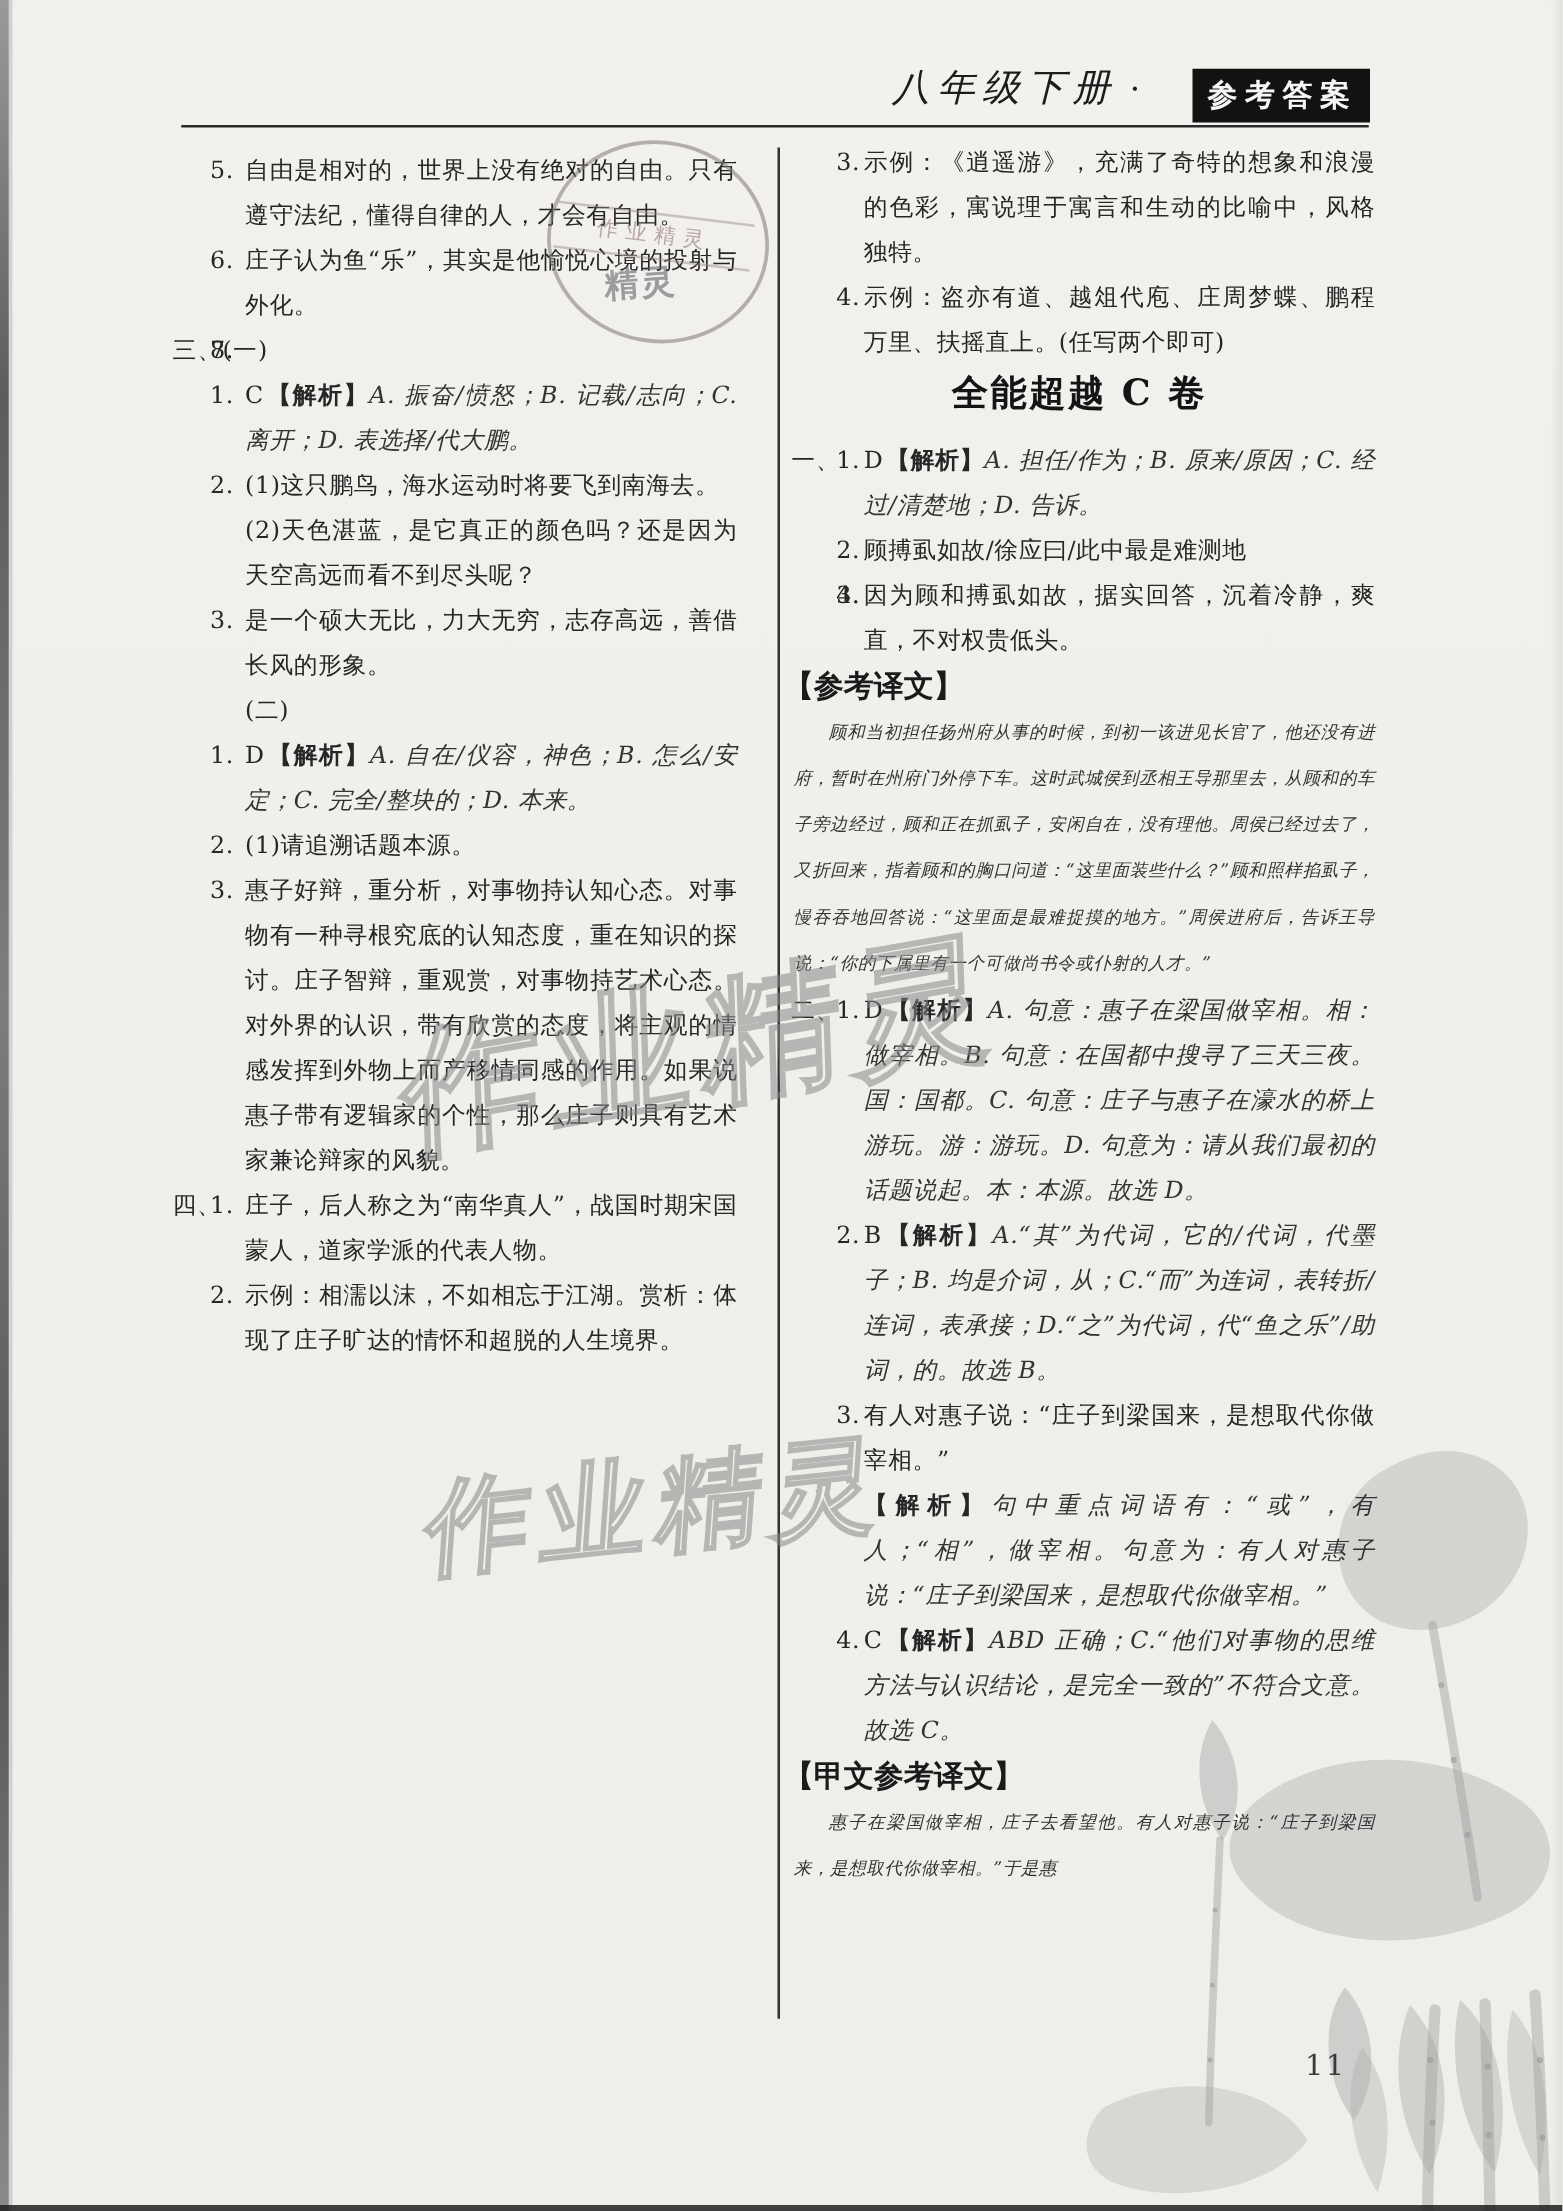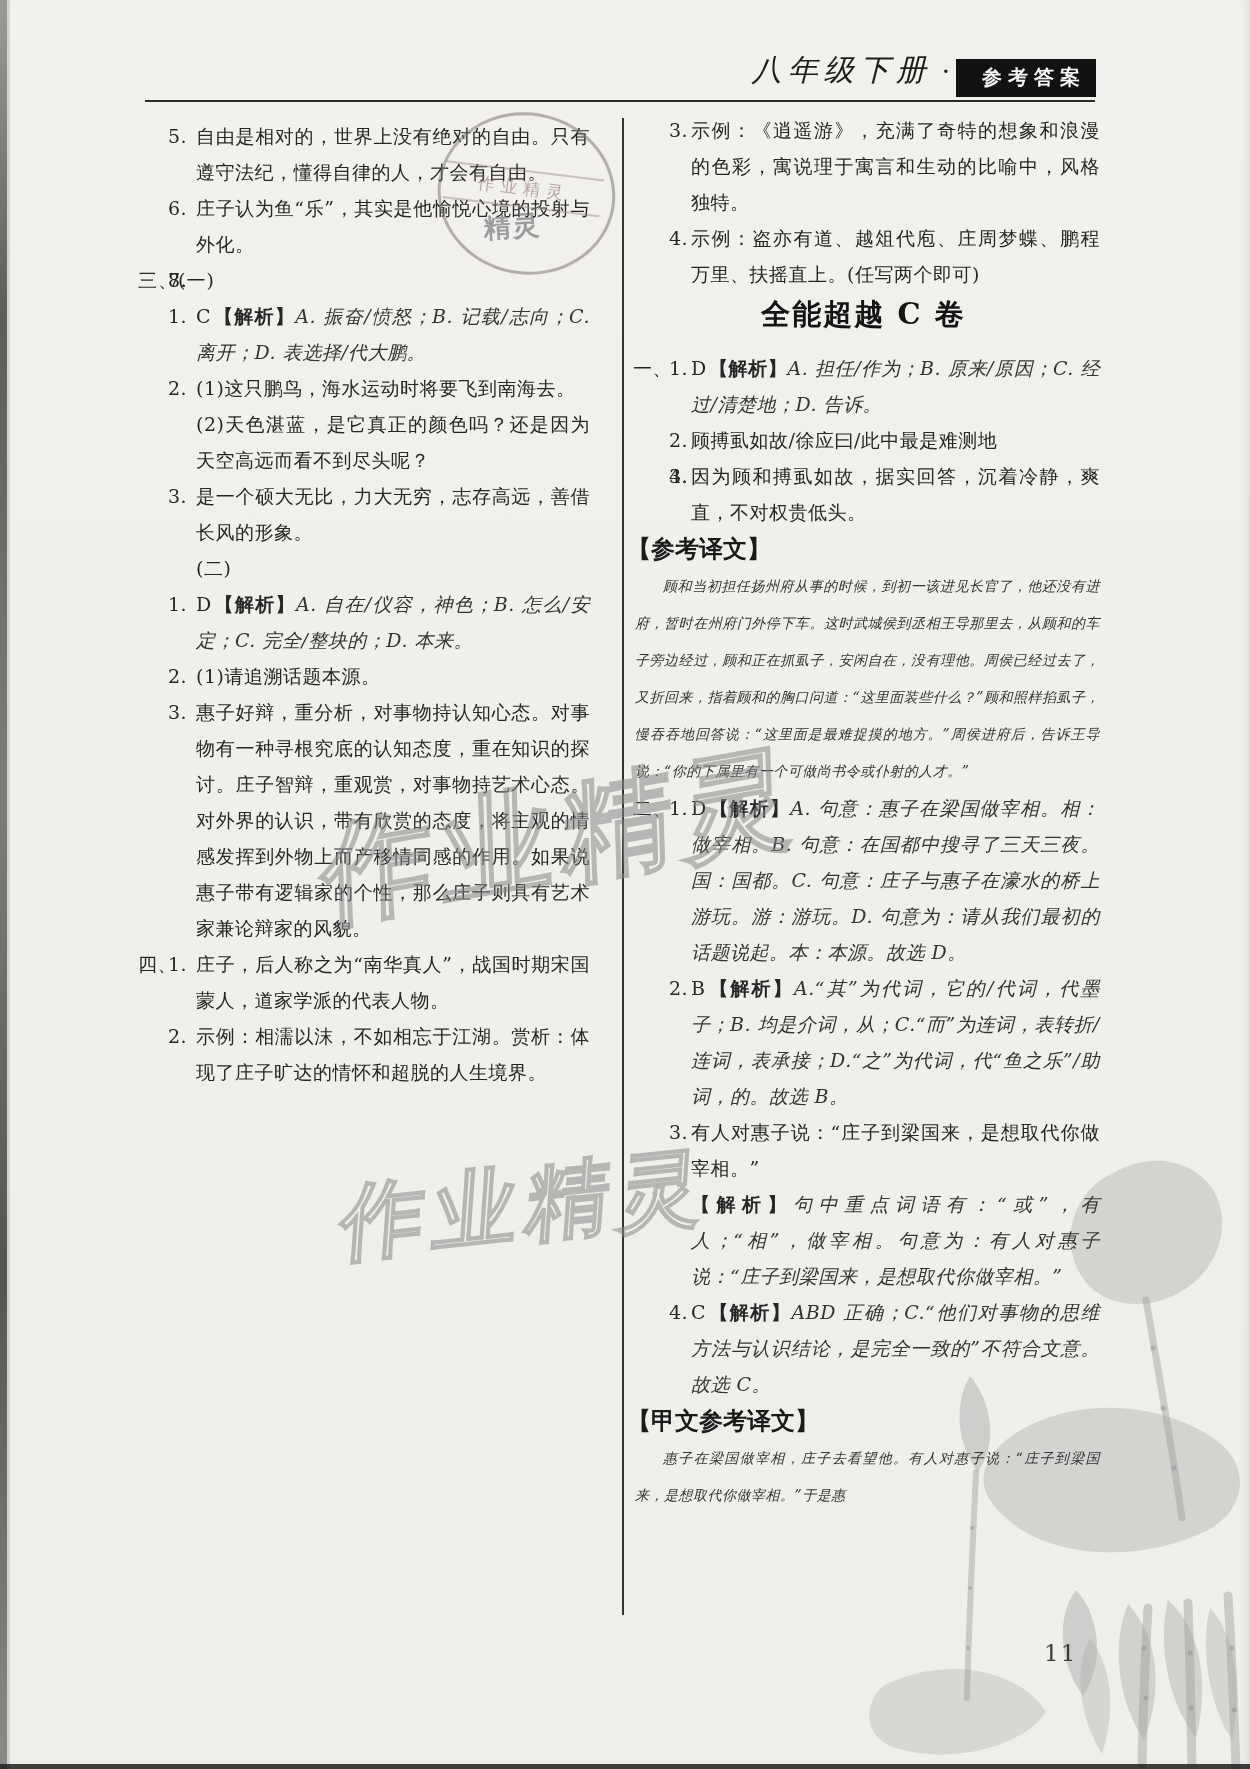--- a/index.html
+++ b/index.html
@@ -16,21 +16,21 @@
   .edge-left{position:absolute;left:0;top:0;width:7px;height:100%;
     background:linear-gradient(180deg,#9a9a9a 0%,#5c5c5c 18%,#7d7d7d 45%,#545454 72%,#8a8a8a 100%);z-index:5;}
   .edge-left2{position:absolute;left:7px;top:0;width:3px;height:100%;background:rgba(120,120,120,0.25);z-index:5;}
   .edge-bottom{position:absolute;left:0;bottom:0;width:100%;height:5px;background:#1e1e1e;opacity:.85;z-index:5;}
 
   
   .header{position:absolute;top:50px;left:0;width:1096px;text-align:right;z-index:2;white-space:nowrap;}
   .header .book{font-size:30px;font-style:italic;letter-spacing:6px;color:#1c1c1c;margin-left:32px;}
   .header .dot{font-size:26px;margin:0 6px 0 10px;color:#1c1c1c;}
   .header .badge{display:inline-block;background:#121212;color:#f5f5f5;font-weight:bold;
-    font-size:20px;letter-spacing:6px;padding:5px 10px 6px 26px;vertical-align:-4px;}
+    font-size:24px;letter-spacing:6px;padding:5px 10px 6px 12px;vertical-align:-4px;margin-left:36px;}
   .header-rule{position:absolute;left:145px;top:100px;width:950px;height:2px;background:#2a2a2a;z-index:2;}
 
   
   .col{position:absolute;z-index:1;}
   .col-left{left:138px;top:118px;width:452px;}
   .col-right{left:627px;top:112px;width:473px;}
   .divider{position:absolute;left:622px;top:118px;width:2px;height:1497px;background:#333;z-index:1;}
 
   .item{position:relative;padding-left:58px;font-size:19px;line-height:36px;
     text-align:justify;letter-spacing:0.5px;}

